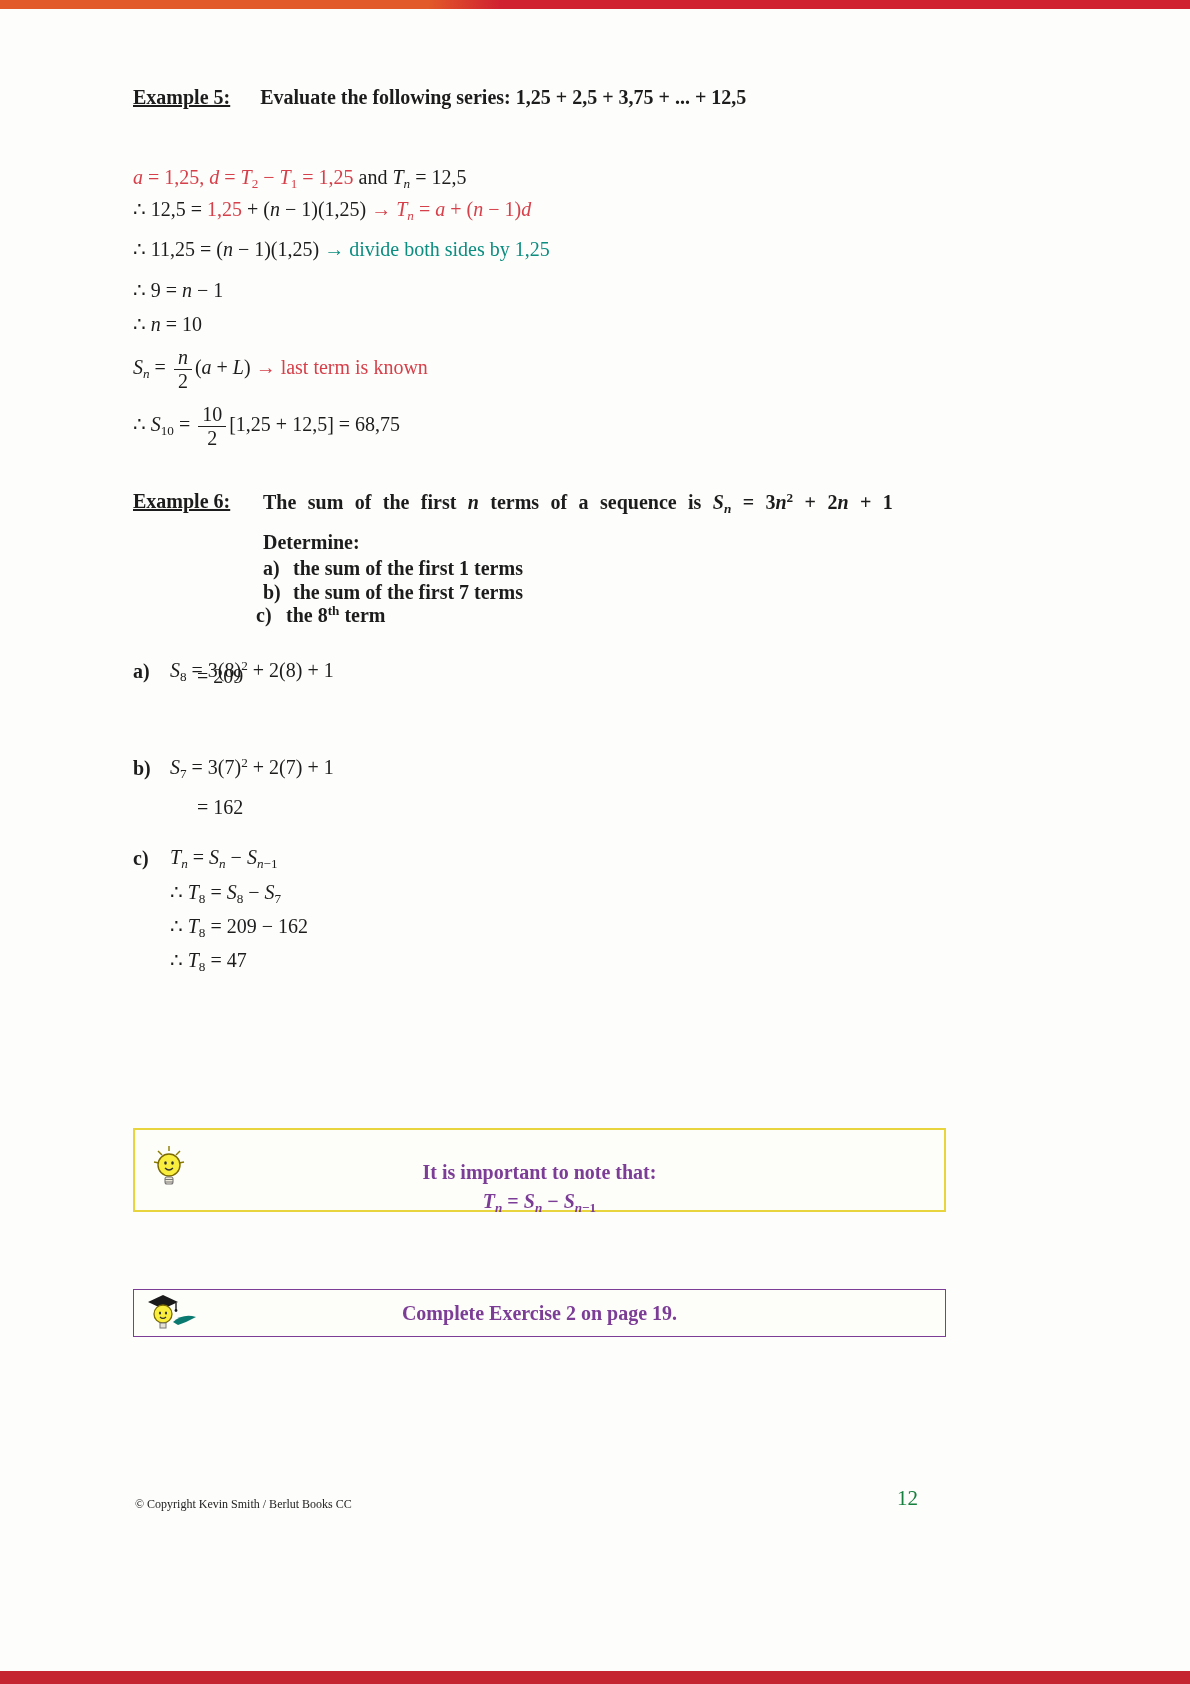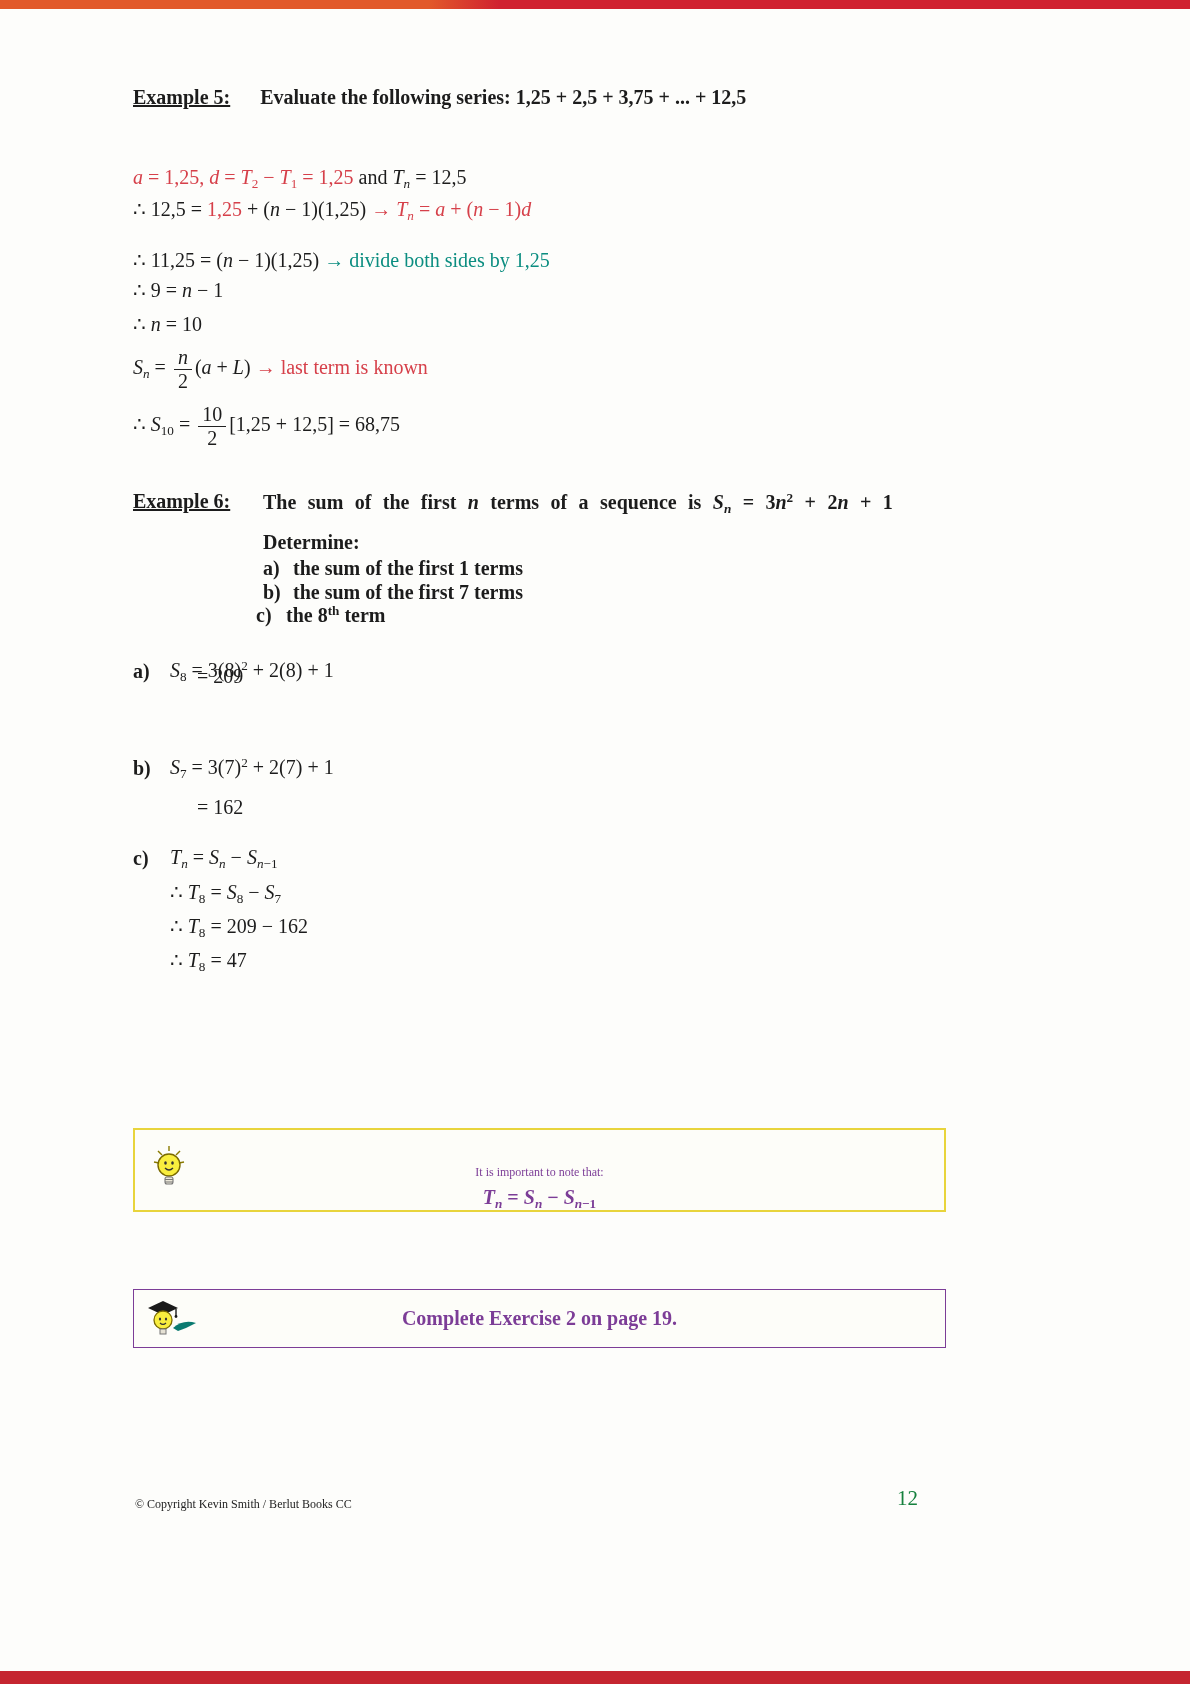--- a/index.html
+++ b/index.html
@@ -31,21 +31,21 @@
   .ex-label { font-weight:bold; font-size:20px; text-decoration:underline; }
   .ex-title { font-weight:bold; font-size:20px; margin-left:30px; }
   .statement { word-spacing:0.32em; }
   .item-label { font-weight:bold; display:inline-block; width:30px; }
   .sol-label { font-weight:bold; font-size:20px; }
   .note-box {
     border:2px solid #e8d43c; background:#fdfdf9;
     display:flex; align-items:center;
   }
   .note-box .txt { flex:1; text-align:center; }
-  .note-title { font-weight:normal; font-size:12px; color:#7c3d97; margin-bottom:6px;margin-top:36px; }
+  .note-title { font-weight:bold; font-size:20px; color:#7c3d97; margin-bottom:6px;margin-top:36px; }
   .note-formula { font-weight:bold; font-size:20px; color:#7c3d97; }
   .exercise-box {
     border:1.5px solid #7c3d97; background:#fdfdf9;
     display:flex; align-items:center;
   }
   .exercise-box .txt { flex:1; text-align:center; font-weight:bold; font-size:20px; color:#7c3d97; }
   .icon-wrap { flex:0 0 auto; padding-left:16px; }
   .footer-copy { font-size:12px; color:#222; }
   .page-num { font-size:21px; color:#15803d; }
 </style>
@@ -56,21 +56,21 @@
 
   <div class="edge-top"></div>
 
   <div class="abs" style="left:133px; top:86px;">
     <span class="ex-label">Example 5:</span><span class="ex-title">Evaluate the following series: 1,25 + 2,5 + 3,75 + ... + 12,5</span>
   </div>
 
 
   <div class="abs math" style="left:133px; top:165px;"><span class="i red">a</span><span class="red"> = 1,25,  </span><span class="i red">d</span><span class="red"> = </span><span class="i red">T</span><span class="sub red">2</span><span class="red"> − </span><span class="i red">T</span><span class="sub red">1</span><span class="red"> = 1,25</span><span> and </span><span class="i">T</span><span class="i sub">n</span><span> = 12,5</span></div>
   <div class="abs math" style="left:133px; top:197px;"><span>∴ 12,5 = </span><span class="red">1,25</span><span> + (</span><span class="i">n</span><span> − 1)(1,25) </span><span class="red">→ </span><span class="i red">T</span><span class="i sub red">n</span><span class="red"> = </span><span class="i red">a</span><span class="red"> + (</span><span class="i red">n</span><span class="red"> − 1)</span><span class="i red">d</span></div>
-  <div class="abs math" style="left:133px; top:248px;"><span>∴ 11,25 = (</span><span class="i">n</span><span> − 1)(1,25) </span><span class="teal">→ divide both sides by 1,25</span></div>
+  <div class="abs math" style="left:133px; top:237px;"><span>∴ 11,25 = (</span><span class="i">n</span><span> − 1)(1,25) </span><span class="teal">→ divide both sides by 1,25</span></div>
   <div class="abs math" style="left:133px; top:278px;"><span>∴ 9 = </span><span class="i">n</span><span> − 1</span></div>
   <div class="abs math" style="left:133px; top:312px;"><span>∴ </span><span class="i">n</span><span> = 10</span></div>
   <div class="abs math" style="left:133px; top:347px;"><span class="i">S</span><span class="i sub">n</span><span> = </span><span class="frac"><span class="num"><span class="i">n</span></span><span class="den"><span>2</span></span></span><span>(</span><span class="i">a</span><span> + </span><span class="i">L</span><span>)  </span><span class="red">→ last term is known</span></div>
   <div class="abs math" style="left:133px; top:404px;"><span>∴ </span><span class="i">S</span><span class="sub">10</span><span> = </span><span class="frac"><span class="num"><span>10</span></span><span class="den"><span>2</span></span></span><span>[1,25 + 12,5] = 68,75</span></div>
 
   <div class="abs" style="left:133px; top:490px;">
     <span class="ex-label">Example 6:</span>
   </div>
   <div class="abs math statement" style="left:263px; top:490px;"><span class="b">The sum of the first </span><span class="b i">n</span><span class="b"> terms of a sequence is </span><span class="b i">S</span><span class="b i sub">n</span><span class="b"> = 3</span><span class="b i">n</span><span class="b sup">2</span><span class="b"> + 2</span><span class="b i">n</span><span class="b"> + 1</span></div>
 
@@ -119,21 +119,21 @@
         <line x1="14" y1="38" x2="22" y2="38" stroke="#777" stroke-width="1"></line>
       </svg>
     </div>
     <div class="txt">
       <div class="note-title">It is important to note that:</div>
       <div class="note-formula"><span class="i">T</span><span class="i sub">n</span><span> = </span><span class="i">S</span><span class="i sub">n</span><span> − </span><span class="i">S</span><span class="i sub">n</span><span class="sub">−1</span></div>
     </div>
     <div style="width:52px;"></div>
   </div>
 
-  <div class="abs exercise-box" style="left:133px; top:1289px; width:813px; height:59px;">
+  <div class="abs exercise-box" style="left:133px; top:1289px; width:813px; height:48px;">
     <div class="icon-wrap" style="padding-left:10px;">
       <svg width="54" height="40" viewBox="0 0 54 40">
         <polygon points="4,11 19,4 34,11 19,18" fill="#1a1a1a"></polygon>
         <line x1="32" y1="12" x2="32" y2="19" stroke="#1a1a1a" stroke-width="1.4"></line>
         <circle cx="32" cy="19.5" r="1.4" fill="#1a1a1a"></circle>
         <circle cx="19" cy="23" r="9" fill="#f9ee3e" stroke="#7a6a00" stroke-width="1.3"></circle>
         <ellipse cx="16" cy="22" rx="1.1" ry="1.5" fill="#333"></ellipse>
         <ellipse cx="22" cy="22" rx="1.1" ry="1.5" fill="#333"></ellipse>
         <path d="M16 26 Q19 29 22 26" fill="none" stroke="#333" stroke-width="1.2"></path>
         <rect x="16" y="32" width="6" height="5" fill="#e5e1d4" stroke="#777" stroke-width="1"></rect>

